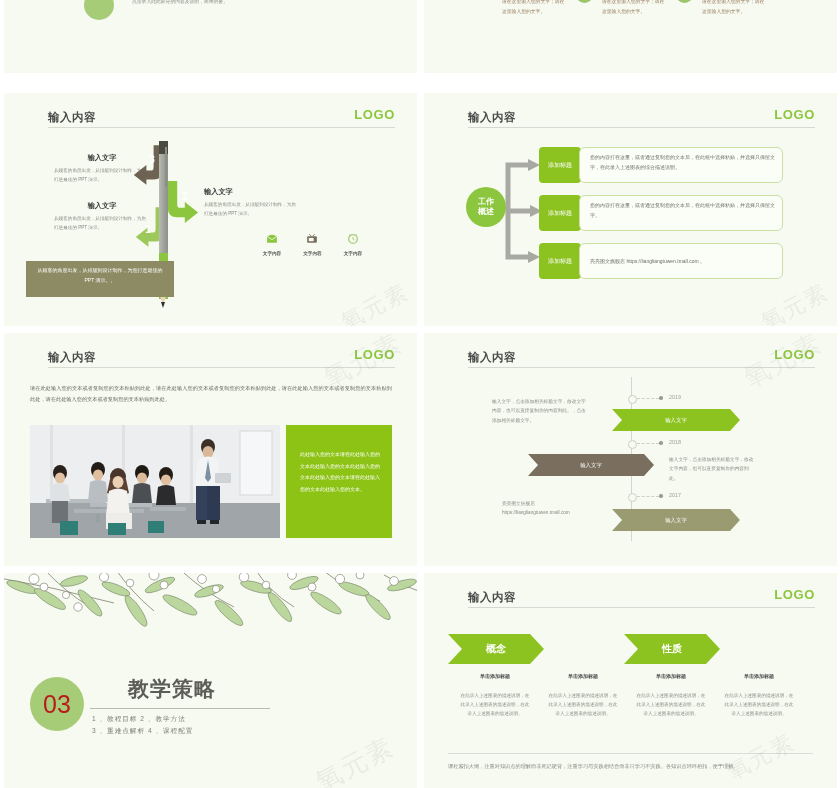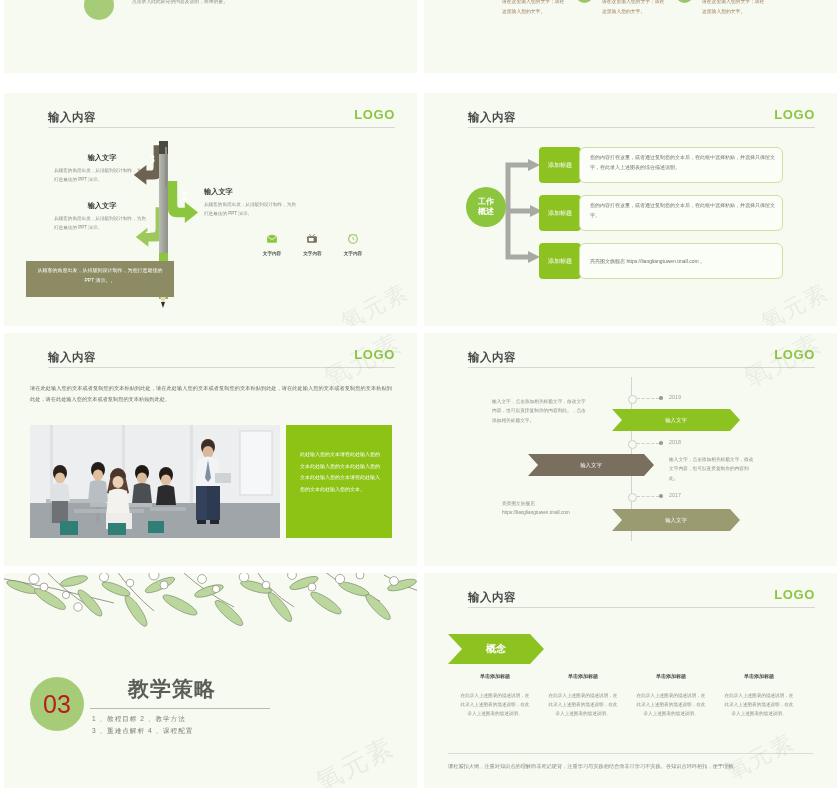--- a/index.html
+++ b/index.html
@@ -411,20 +411,21 @@
 
     <div class="cellwrap">
       <div class="slide">
         <div class="shead">
           <span class="ttl">输入内容</span>
           <span class="logo">LOGO</span>
           <div class="rule"></div>
         </div>
 
         <div class="chev" style="left:24px;width:96px;background:#8CC320;clip-path:polygon(0 0,82px 0,96px 50%,82px 100%,0 100%,14px 50%);">概念</div>
+        <div class="chev" style="left:200px;width:96px;background:#8CC320;clip-path:polygon(0 0,82px 0,96px 50%,82px 100%,0 100%,14px 50%);">性质</div>
 
         <div class="col-h" style="left:32px;top:100px;">单击添加标题</div>
         <div class="col-h" style="left:120px;top:100px;">单击添加标题</div>
         <div class="col-h" style="left:208px;top:100px;">单击添加标题</div>
         <div class="col-h" style="left:296px;top:100px;">单击添加标题</div>
 
         <div class="col-b" style="left:35px;top:118px;">在此录入上述图表的描述说明，在此录入上述图表的描述说明，在此录入上述图表的描述说明。</div>
         <div class="col-b" style="left:123px;top:118px;">在此录入上述图表的描述说明，在此录入上述图表的描述说明，在此录入上述图表的描述说明。</div>
         <div class="col-b" style="left:211px;top:118px;">在此录入上述图表的描述说明，在此录入上述图表的描述说明，在此录入上述图表的描述说明。</div>
         <div class="col-b" style="left:299px;top:118px;">在此录入上述图表的描述说明，在此录入上述图表的描述说明，在此录入上述图表的描述说明。</div>

